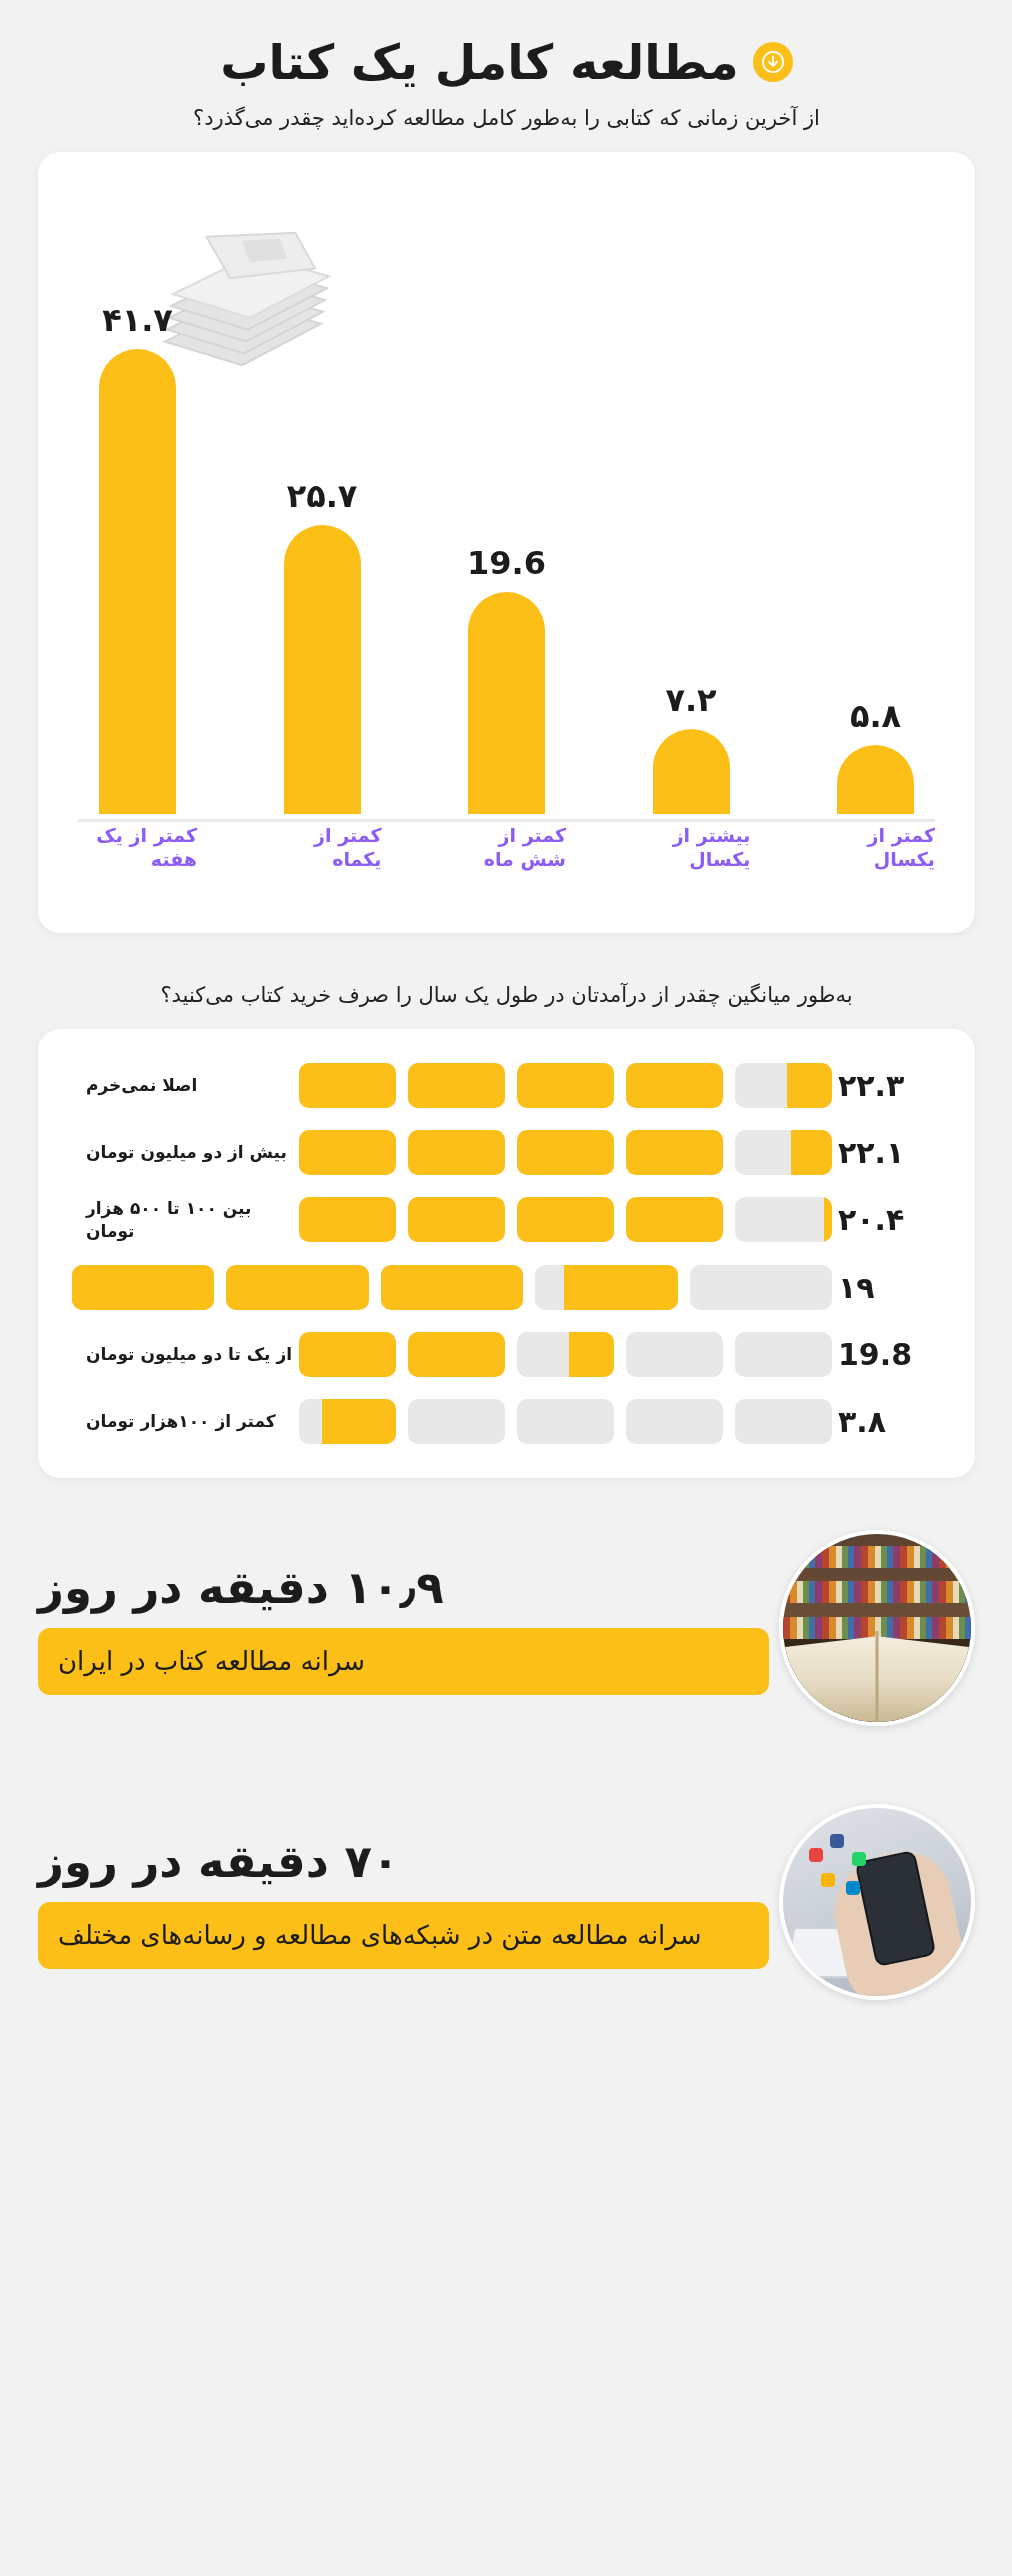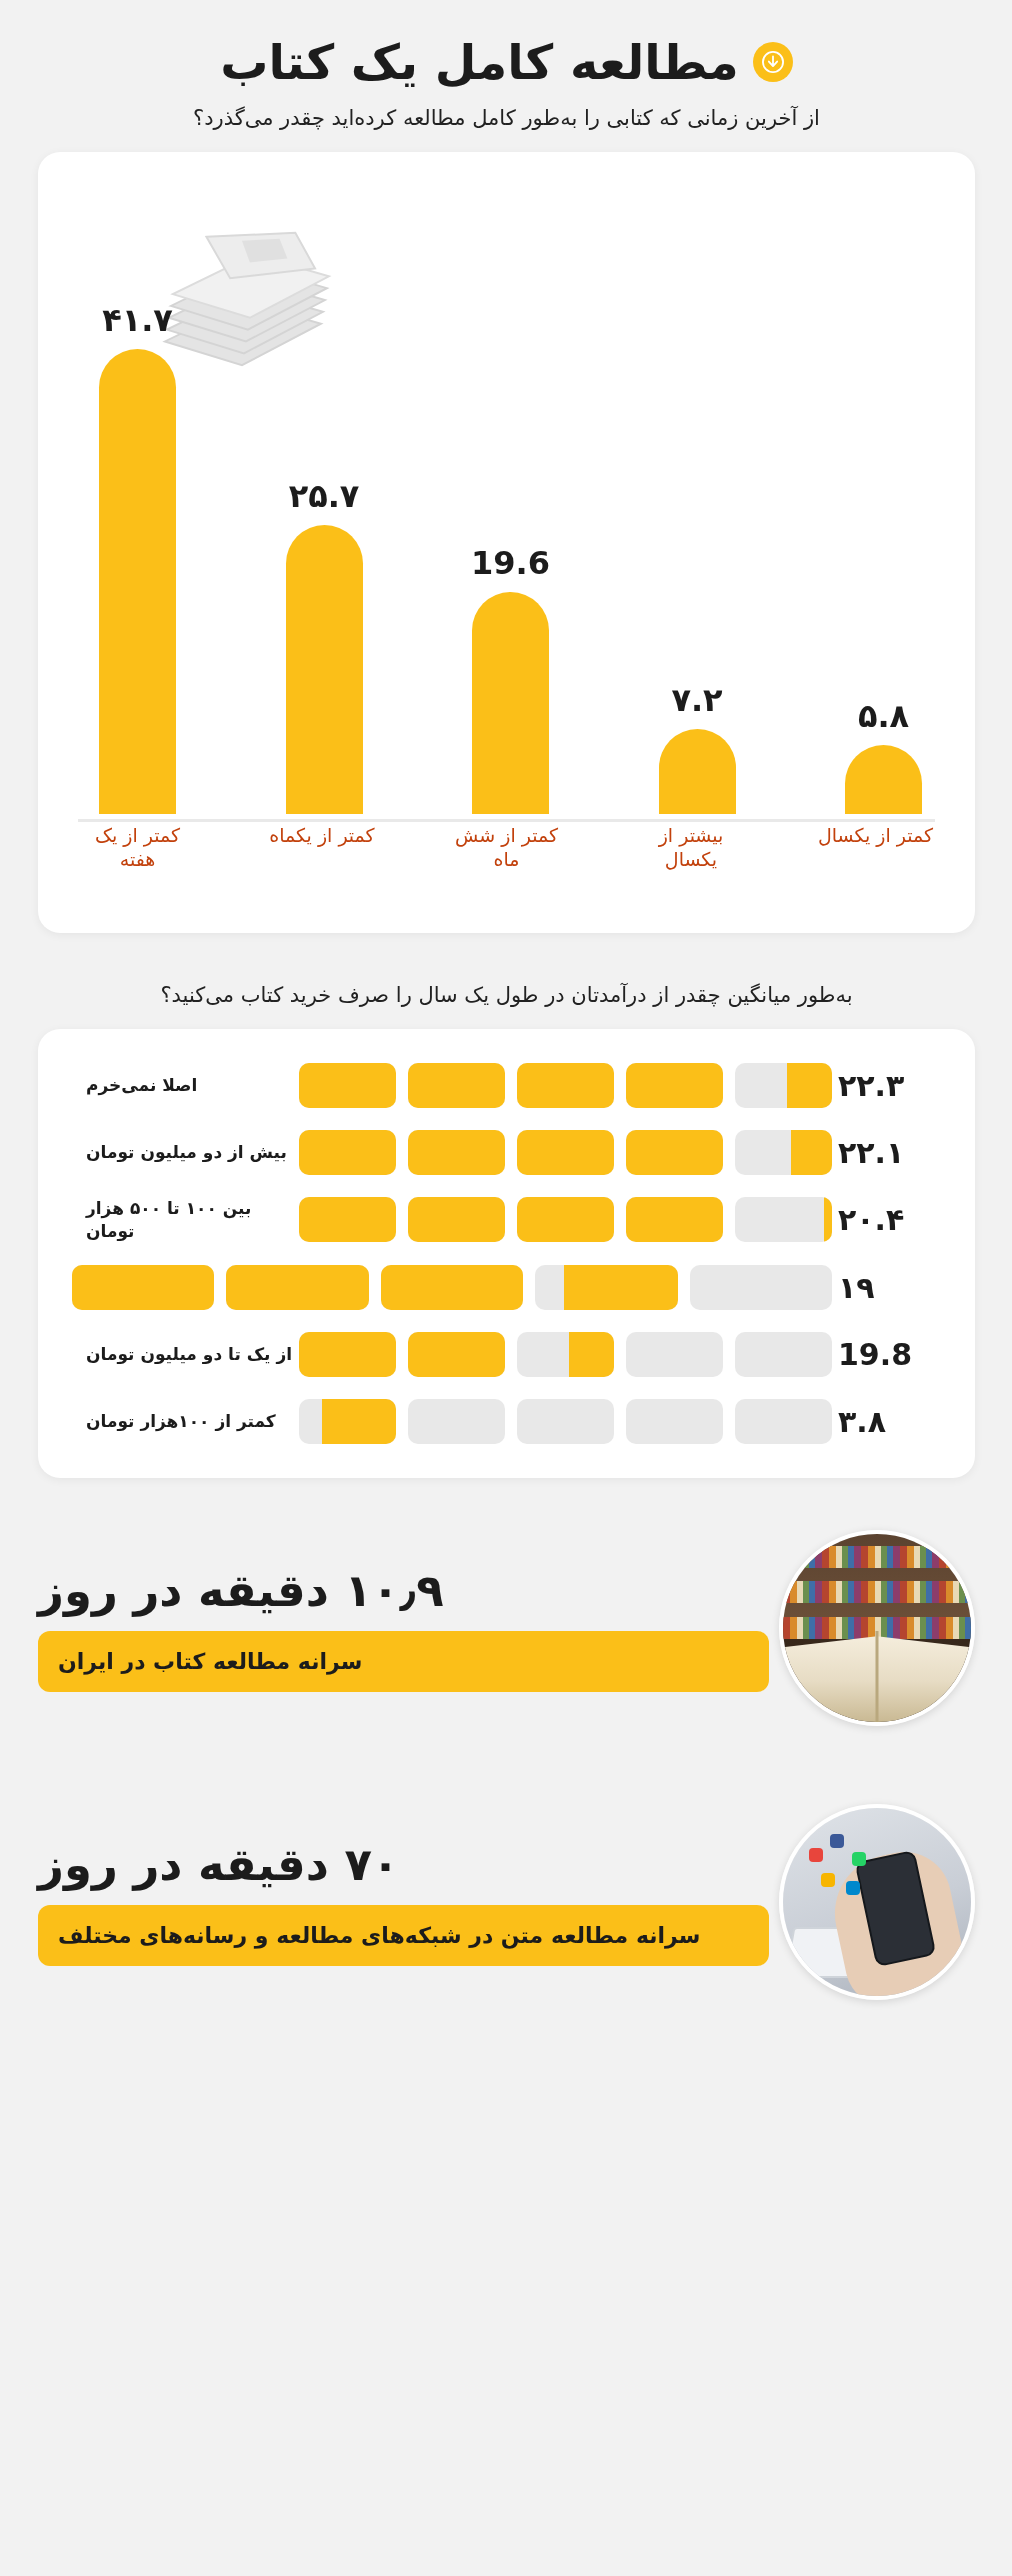--- a/index.html
+++ b/index.html
@@ -52,21 +52,21 @@
 
   
   .vchart{
     height:781px;
     padding:26px 30px 0 30px;
     position:relative;
     box-sizing:border-box;
   }
   .vbars{
     position:absolute;
-    left:40px;right:32px;
+    left:40px;right:40px;
     bottom:119px;
     height:593px;
     display:flex;
     flex-direction:row-reverse;
     justify-content:space-between;
     align-items:flex-end;
   }
   .vcol{
     width:119px;
     display:flex;
@@ -89,24 +89,24 @@
   .vlabels{
     position:absolute;
     left:40px;right:40px;
     bottom:61px;
     display:flex;
     flex-direction:row-reverse;
     justify-content:space-between;
   }
   .vlabel{
     width:119px;
-    text-align:center;
+    text-align:right;
     font-size:19px;
-    font-weight:normal;
-    color:#c2410c;
+    font-weight:bold;
+    color:#8b5cf6;
     line-height:1.3;
   }
   .axis-line{
     position:absolute;
     left:40px;right:40px;
     bottom:111px;
     height:3px;
     background:#e9e9e9;
   }
   .book-art{
@@ -188,22 +188,22 @@
   }
   .stat-number{
     font-size:45px;
     font-weight:bold;
     letter-spacing:-1px;
     margin-bottom:14px;
   }
   .stat-caption{
     background:#fbbf18;
     border-radius:12px;
-    font-size:22px;
-    font-weight:bold;
+    font-size:26px;
+    font-weight:normal;
     padding:14px 20px;
     line-height:1.5;
     display:block;
   }
 
   
   .photo-books{
     position:absolute;inset:0;
     background:
       linear-gradient(180deg,#5b4330 0%,#6b4f38 46%,#3a2a1d 47%,#2c2016 100%);

